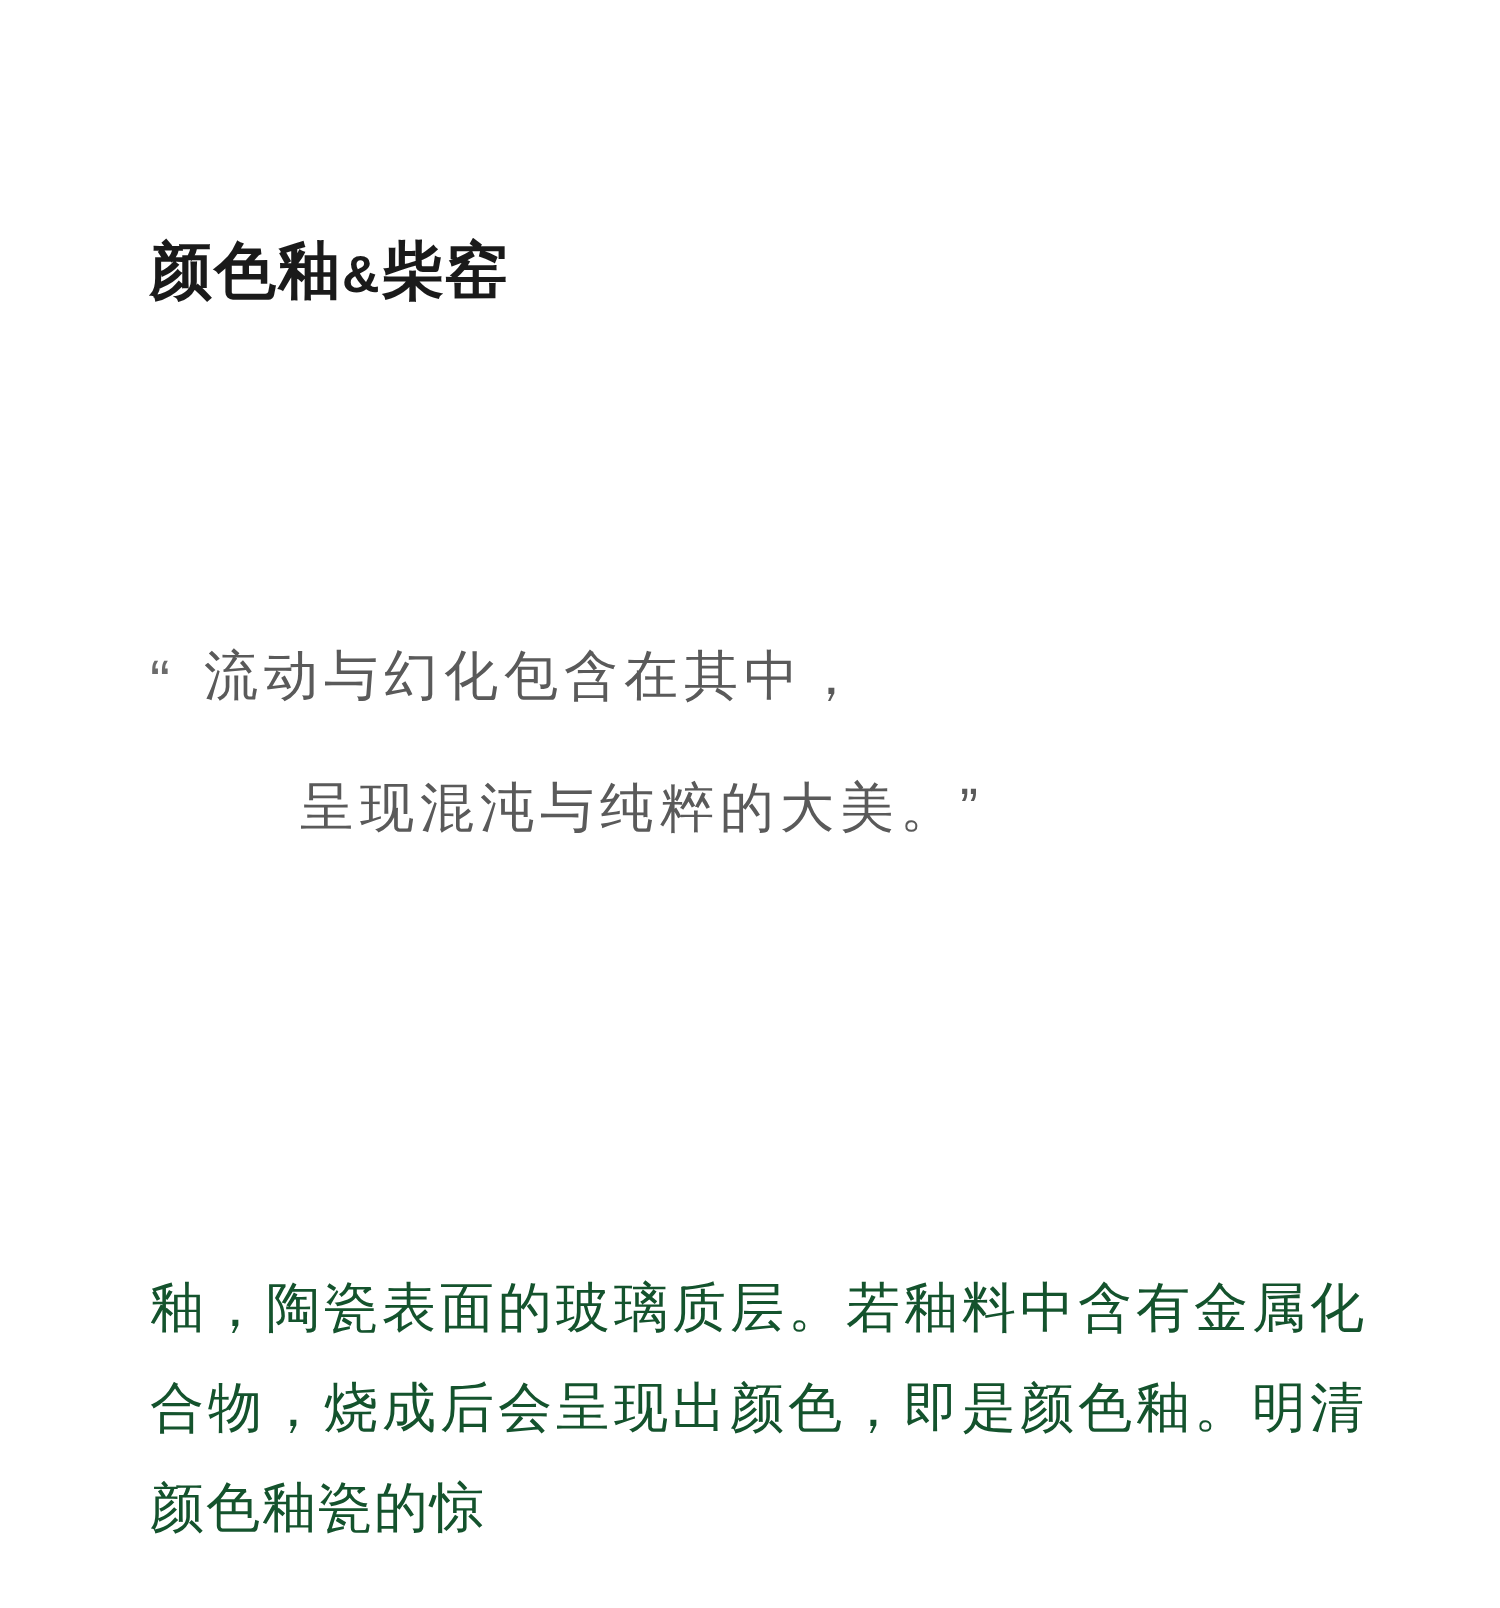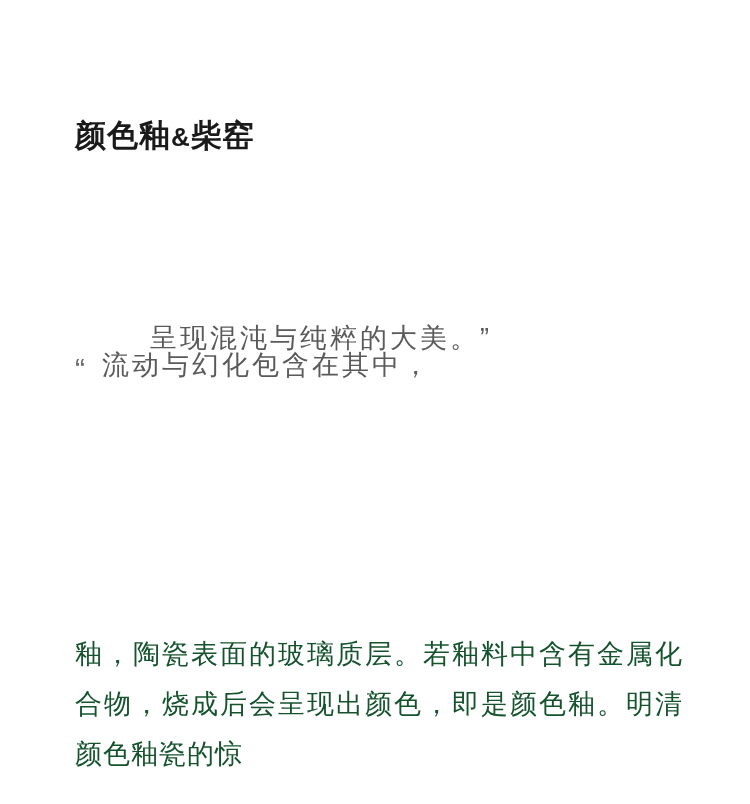--- a/index.html
+++ b/index.html
@@ -78,19 +78,19 @@
   }
 </style>
 </head>
 <body>
 
 <div class="page">
 
   <h1 class="title"><span>颜色釉</span><span class="amp">&amp;</span><span>柴窑</span></h1>
 
   <div class="quote-block">
+    <div class="quote-line quote-line-1"><span class="qmark">“</span><span>流动与幻化包含在其中，</span></div>
     <div class="quote-line quote-line-2">呈现混沌与纯粹的大美。”</div>
-    <div class="quote-line quote-line-1"><span class="qmark">“</span><span>流动与幻化包含在其中，</span></div>
   </div>
 
   <div class="body-text">釉，陶瓷表面的玻璃质层。若釉料中含有金属化合物，烧成后会呈现出颜色，即是颜色釉。明清颜色釉瓷的惊</div>
 
 </div>
 
 </body></html>

